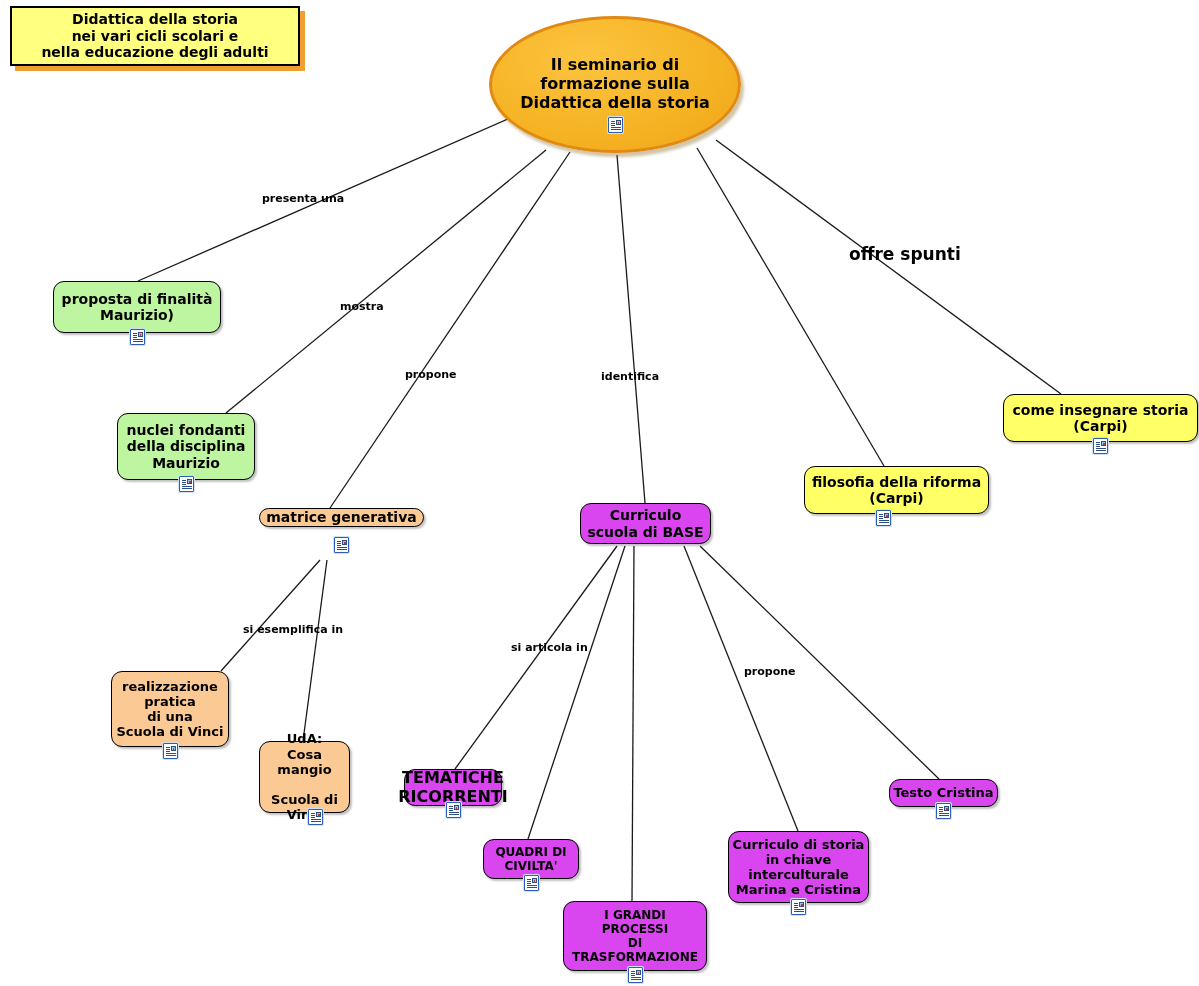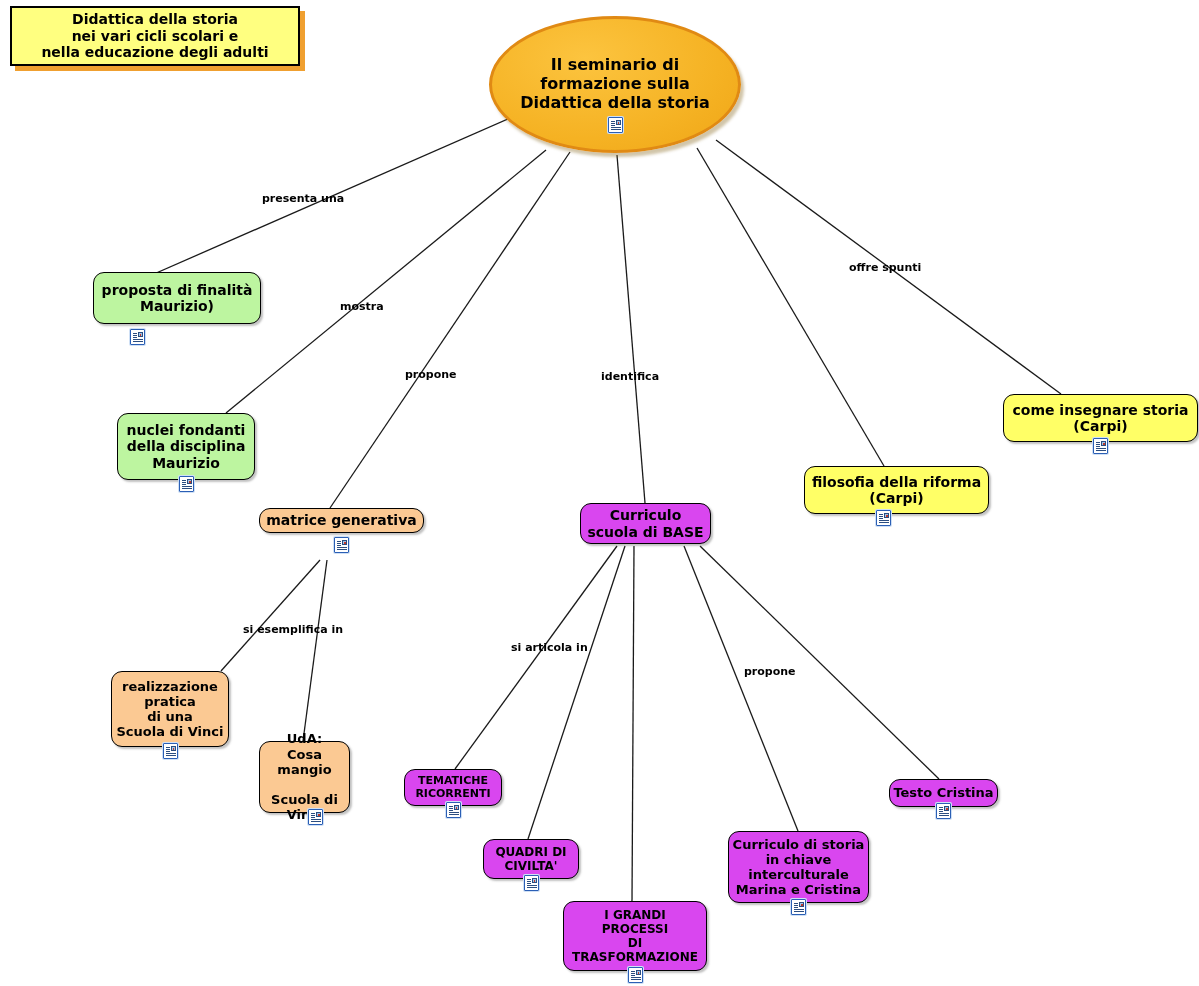--- a/index.html
+++ b/index.html
@@ -139,42 +139,42 @@
 formazione sulla
 Didattica della storia</span></div>
       <div class="doc-icon" style="left: 607.5px; top: 117px;">
         <i class="l1"></i>
         <i class="l2"></i>
         <i class="l3"></i>
         <i class="l4"></i>
         <i class="l5"></i>
         <b class="thumb"></b>
       </div>
-      <div class="node green" style="left: 53px; top: 272px; width: 168px; height: 52px; font-size: 14px; margin-left: 40px;"><span>proposta di finalità
+      <div class="node green" style="left: 53px; top: 281px; width: 168px; height: 52px; font-size: 14px;"><span>proposta di finalità
 Maurizio)</span></div>
       <div class="doc-icon" style="left: 129.5px; top: 329px;">
         <i class="l1"></i>
         <i class="l2"></i>
         <i class="l3"></i>
         <i class="l4"></i>
         <i class="l5"></i>
         <b class="thumb"></b>
       </div>
       <div class="node green" style="left: 117px; top: 413px; width: 138px; height: 67px; font-size: 14px;"><span>nuclei fondanti
 della disciplina
 Maurizio</span></div>
       <div class="doc-icon" style="left: 179px; top: 476px;">
         <i class="l1"></i>
         <i class="l2"></i>
         <i class="l3"></i>
         <i class="l4"></i>
         <i class="l5"></i>
         <b class="thumb"></b>
       </div>
-      <div class="node peach" style="left: 259px; top: 508px; width: 165px; height: 25px; font-size: 14px;"><span>matrice generativa</span></div>
+      <div class="node peach" style="left: 259px; top: 508px; width: 165px; height: 19px; font-size: 14px;"><span>matrice generativa</span></div>
       <div class="doc-icon" style="left: 334px; top: 537px;">
         <i class="l1"></i>
         <i class="l2"></i>
         <i class="l3"></i>
         <i class="l4"></i>
         <i class="l5"></i>
         <b class="thumb"></b>
       </div>
       <div class="node peach" style="left: 111px; top: 671px; width: 118px; height: 76px; font-size: 13px;"><span>realizzazione
 pratica
@@ -195,21 +195,21 @@
       <div class="doc-icon" style="left: 308px; top: 809px;">
         <i class="l1"></i>
         <i class="l2"></i>
         <i class="l3"></i>
         <i class="l4"></i>
         <i class="l5"></i>
         <b class="thumb"></b>
       </div>
       <div class="node cyan" style="left: 580px; top: 503px; width: 131px; height: 41px; font-size: 14px;"><span>Curriculo
 scuola di BASE</span></div>
-      <div class="node cyan" style="left: 404px; top: 769px; width: 98px; height: 37px; font-size: 11px;"><span>TEMATICHE
+      <div class="node cyan" style="left: 404px; top: 769px; width: 98px; height: 37px; font-size: 16px;"><span>TEMATICHE
 RICORRENTI</span></div>
       <div class="doc-icon" style="left: 445.5px; top: 802px;">
         <i class="l1"></i>
         <i class="l2"></i>
         <i class="l3"></i>
         <i class="l4"></i>
         <i class="l5"></i>
         <b class="thumb"></b>
       </div>
       <div class="node cyan" style="left: 483px; top: 839px; width: 96px; height: 40px; font-size: 12px;"><span>QUADRI DI
@@ -274,19 +274,19 @@
         <i class="l4"></i>
         <i class="l5"></i>
         <b class="thumb"></b>
       </div>
     </div>
   <div id="label-layer">
       <div class="edge-label" style="left: 238px; top: 192px; font-size: 11px; padding-left: 24px;">presenta una</div>
       <div class="edge-label" style="left: 340px; top: 300px; font-size: 11px;">mostra</div>
       <div class="edge-label" style="left: 405px; top: 368px; font-size: 11px;">propone</div>
       <div class="edge-label" style="left: 601px; top: 370px; font-size: 11px;">identifica</div>
-      <div class="edge-label" style="left: 849px; top: 261px; font-size: 11px;">offre spunti</div>
+      <div class="edge-label" style="left: 849px; top: 244px; font-size: 17px;">offre spunti</div>
       <div class="edge-label" style="left: 243px; top: 623px; font-size: 11px;">si esemplifica in</div>
       <div class="edge-label" style="left: 511px; top: 641px; font-size: 11px;">si articola in</div>
       <div class="edge-label" style="left: 744px; top: 665px; font-size: 11px;">propone</div>
     </div>
 
 </div>
 
 </body></html>

